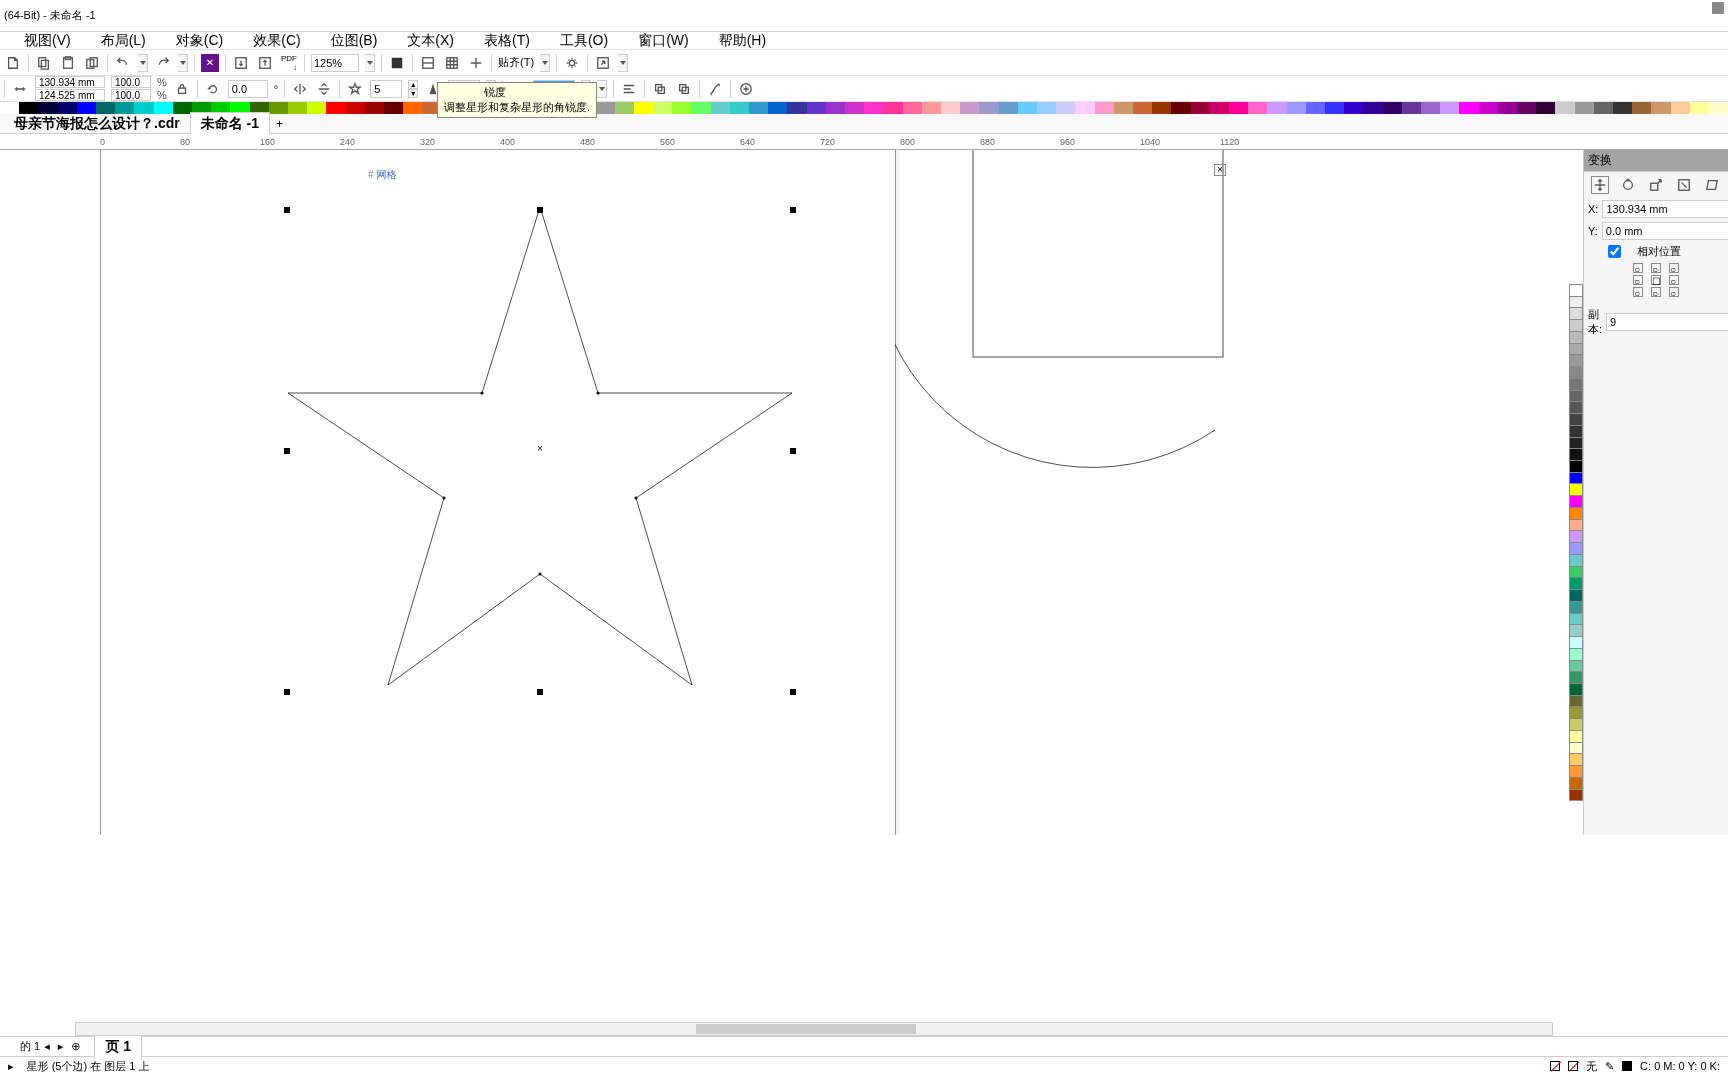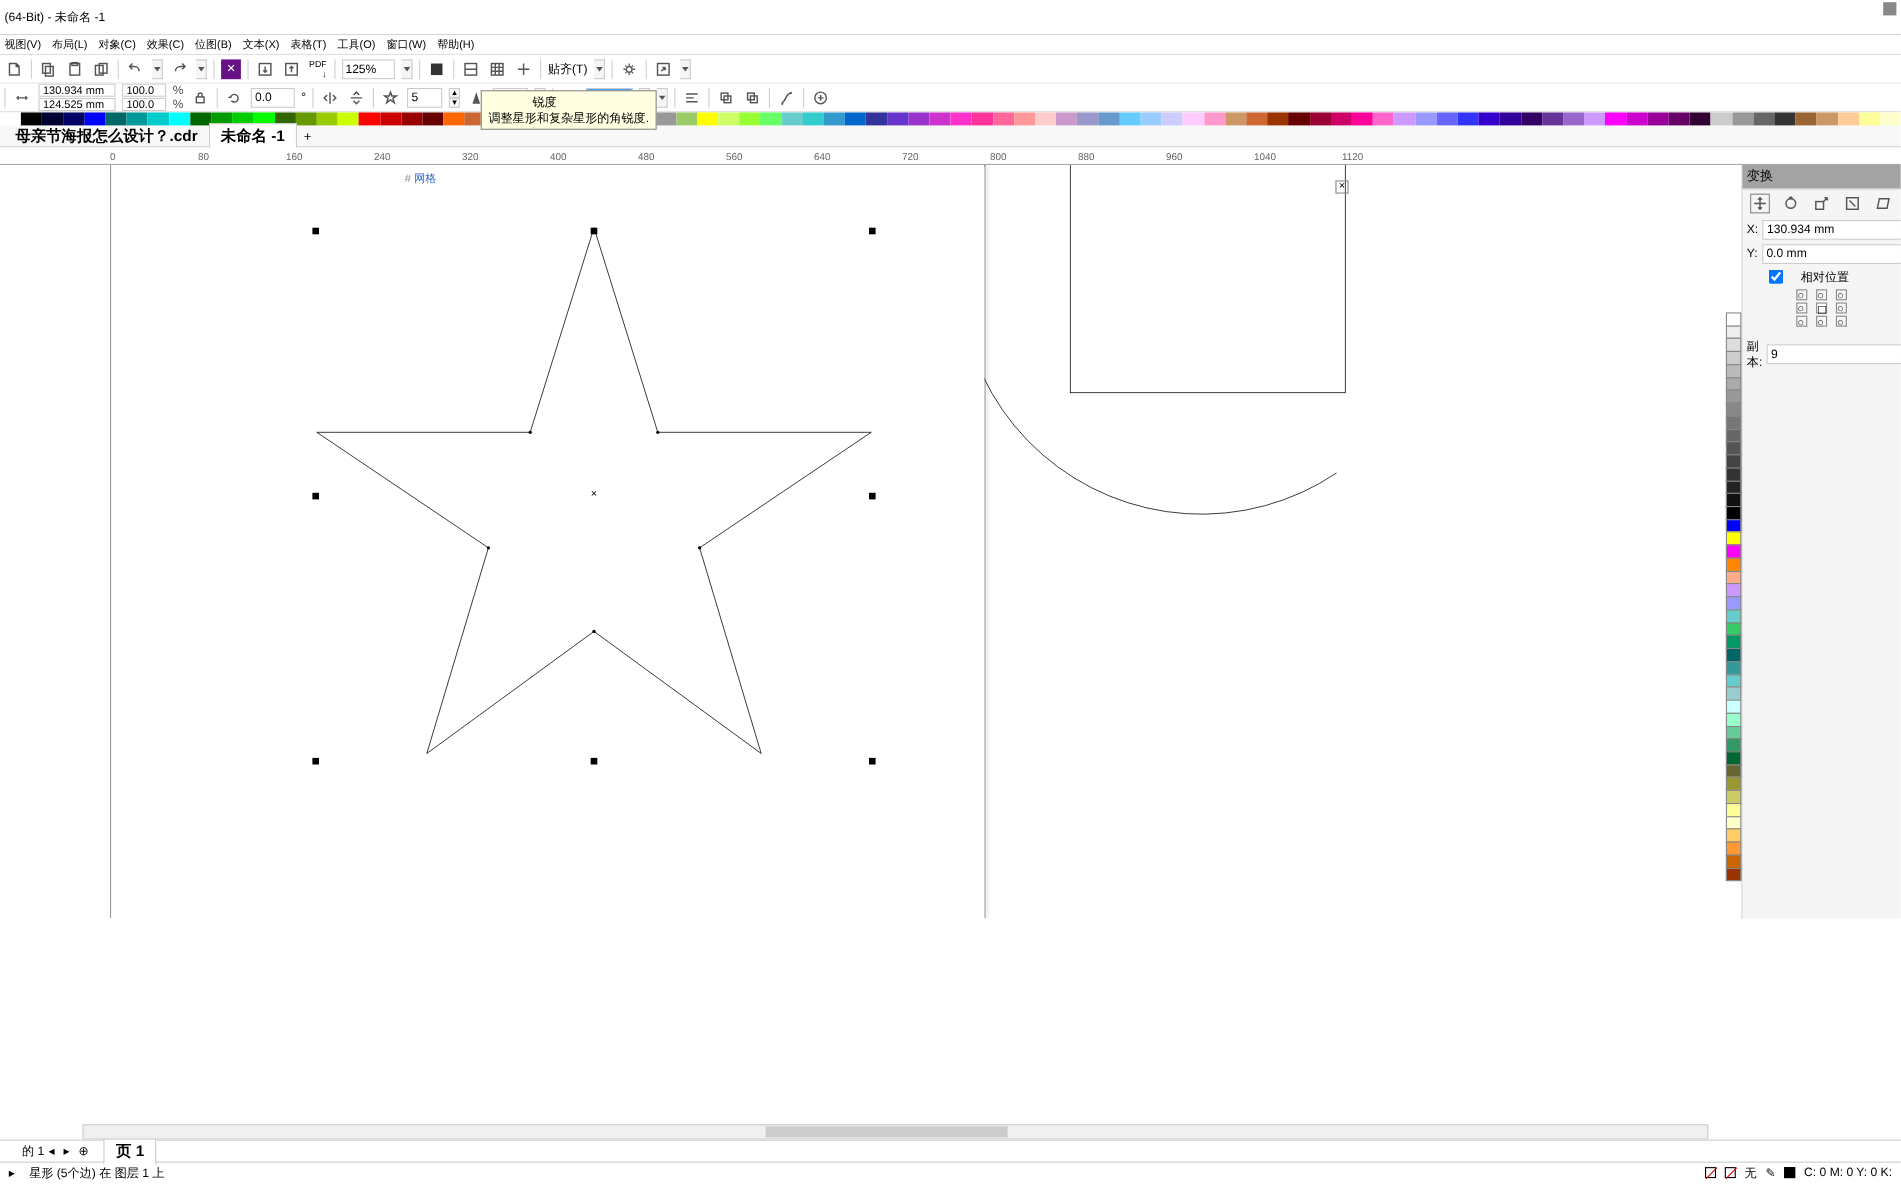--- a/index.html
+++ b/index.html
@@ -1,21 +1,21 @@
 <!DOCTYPE html>
 <html><head>
 <meta charset="utf-8">
 <style>
 * { margin: 0; padding: 0; box-sizing: border-box; font-family: "Microsoft YaHei", Arial, sans-serif; }
 body { background: #fff; font-size: 12px; overflow: hidden; width: 1728px; height: 1080px; position: relative; }
 .titlebar { height: 32px; background: #fff; display: flex; align-items: center; padding: 0 4px; border-bottom: 1px solid #d0d0d0; }
 .titlebar span { font-size: 11px; color: #000; }
 .titlebar-icon { position: absolute; right: 4px; top: 2px; width: 12px; height: 12px; background: #888; }
 .menubar { height: 18px; background: #fff; display: flex; align-items: center; padding: 0 4px; gap: 10px; border-bottom: 1px solid #e0e0e0; }
-.menubar span { font-size: 10px; cursor: pointer; }
+.menubar span { font-size: 14px; cursor: pointer; margin-left: 20px; }
 .toolbar1 { height: 26px; background: #fff; display: flex; align-items: center; padding: 0 4px; gap: 6px; border-bottom: 1px solid #e0e0e0; }
 .toolbar2 { height: 26px; background: #fff; display: flex; align-items: center; padding: 0 4px; gap: 6px; border-bottom: 1px solid #e0e0e0; position: relative; }
 .tb-icon { width: 18px; height: 18px; display: flex; align-items: center; justify-content: center; cursor: pointer; }
 .tb-icon svg { width: 14px; height: 14px; }
 .stroke-icon { stroke: #555; stroke-width: 1.5; fill: none; }
 .divider { width: 1px; height: 18px; background: #d0d0d0; }
 .input-sm { height: 18px; border: 1px solid #ccc; padding: 0 3px; font-size: 11px; background: #fff; }
 .input-wide { width: 70px; }
 .input-med { width: 40px; }
 .input-num { width: 32px; }
@@ -30,21 +30,21 @@
 .spinner div { width: 10px; height: 9px; border: 1px solid #ccc; display: flex; align-items: center; justify-content: center; font-size: 7px; cursor: pointer; background: #f8f8f8; }
 .colorbar { height: 12px; display: flex; width: 100%; }
 .color-swatch { flex: 1; height: 12px; cursor: pointer; border-right: 0; }
 .doctabs { height: 20px; background: #f8f8f8; display: flex; align-items: center; padding: 0 4px; border-bottom: 1px solid #ccc; }
 .doctab { padding: 2px 10px; font-size: 14px; cursor: pointer; font-weight: bold; }
 .doctab.active { background: #fff; border: 1px solid #ccc; border-bottom: 1px solid #fff; }
 .ruler-h { height: 16px; background: #fff; border-bottom: 1px solid #aaa; position: relative; }
 .ruler-h .tick { position: absolute; font-size: 9px; color: #666; top: 3px; }
 .main-area { position: relative; height: 685px; display: flex; }
 .canvas-wrap { flex: 1; position: relative; background: #fff; overflow: hidden; }
-.grid-label { position: absolute; left: 368px; top: 5px; font-size: 10px; color: #3366cc; }
+.grid-label { position: absolute; left: 368px; top: 18px; font-size: 10px; color: #3366cc; }
 .grid-label::before { content: '#'; margin-right: 3px; color: #888; }
 .star-svg { position: absolute; left: 100px; top: 0; width: 1100px; height: 685px; }
 .selection-handle { position: absolute; width: 6px; height: 6px; background: #000; }
 .page-edge { position: absolute; left: 100px; top: 0; bottom: 0; width: 1px; background: #999; }
 .page-bottom { position: absolute; left: 895px; top: 0; bottom: 0; width: 1px; background: #999; box-shadow: 2px 0 3px rgba(0,0,0,0.2); }
 .right-panel { width: 145px; background: #f5f5f5; border-left: 1px solid #ccc; padding: 4px; }
 .color-strip { position: absolute; right: 145px; top: 134px; bottom: 35px; width: 14px; display: flex; flex-direction: column; }
 .color-strip div { width: 14px; height: 14px; border: 1px solid #888; margin-bottom: -1px; }
 .panel-title { font-size: 12px; padding: 2px 4px; background: #a3a3a3; margin: -4px -4px 4px; border-bottom: 1px solid #ccc; }
 .panel-icons { display: flex; gap: 4px; margin-bottom: 6px; justify-content: space-around; }

